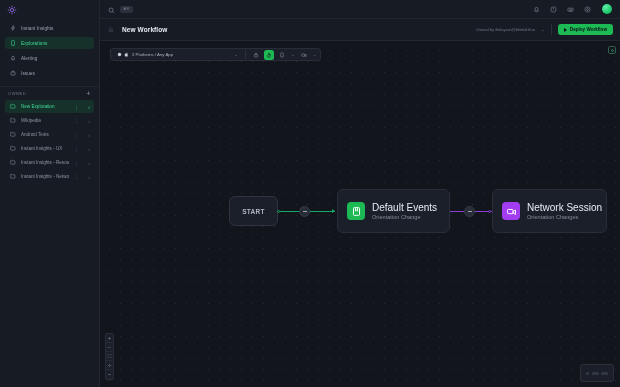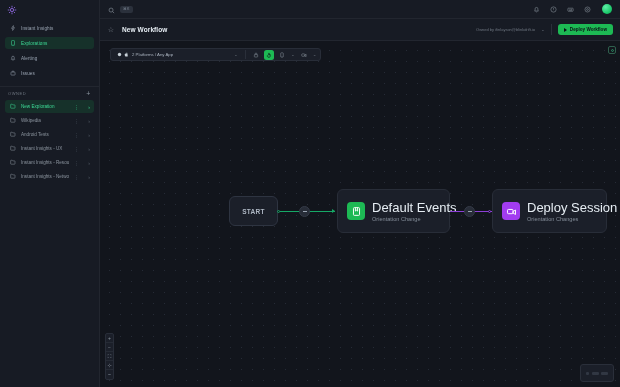--- a/index.html
+++ b/index.html
@@ -137,21 +137,21 @@
     position: absolute; background: #1b1f29; border: 1px solid #282d38;
     border-radius: 6px; display: flex; align-items: center; gap: 7px;
     padding: 0 12px 0 9px; height: 44px;
   }
   #node-default { left: 237px; top: 148px; width: 113px; }
   #node-record  { left: 392px; top: 148px; width: 115px; }
   .node-icon { width: 18px; height: 18px; border-radius: 4px; display: flex; align-items: center; justify-content: center; flex-shrink: 0; }
   .ic-green { background: #1db954; }
   .ic-purple { background: #a23cf0; }
   .node-text { display: flex; flex-direction: column; gap: 1px; min-width: 0; }
-  .node-title { font-size: 13px; color: #e6edf3; white-space: nowrap; }
+  .node-title { font-size: 10px; color: #e6edf3; white-space: nowrap; }
   .node-sub { font-size: 5.6px; color: #848d99; white-space: nowrap; }
 
   .edge { position: absolute; height: 1.3px; }
   .edge.green { background: #16a866; }
   .edge.purple { background: #8c3fd6; }
   .edge-btn {
     position: absolute; width: 11px; height: 11px; border-radius: 50%;
     background: #272c37; border: 1px solid #343a47;
     display: flex; align-items: center; justify-content: center;
   }
@@ -454,21 +454,21 @@
         <span class="dot-p" style="left:388px;top:168.5px;"></span>
 
         <div class="node-card" id="node-record">
           <span class="node-icon ic-purple">
             <svg width="11" height="11" viewBox="0 0 16 16" fill="none" stroke="#fff" stroke-width="1.4">
                 <rect x="2.2" y="5" width="8" height="6.2" rx="1.3"></rect>
                 <path d="M10.2 8l3.6-2.1v6.4L10.2 10.2z"></path>
               </svg>
           </span>
           <span class="node-text">
-            <span class="node-title">Deploy Session</span>
+            <span class="node-title">Network Session</span>
             <span class="node-sub">Orientation Changes</span>
           </span>
         </div>
       </div>
 
       <div class="controls">
         <div class="ctl">
             <span>+</span>
           </div>
         <div class="ctl">

